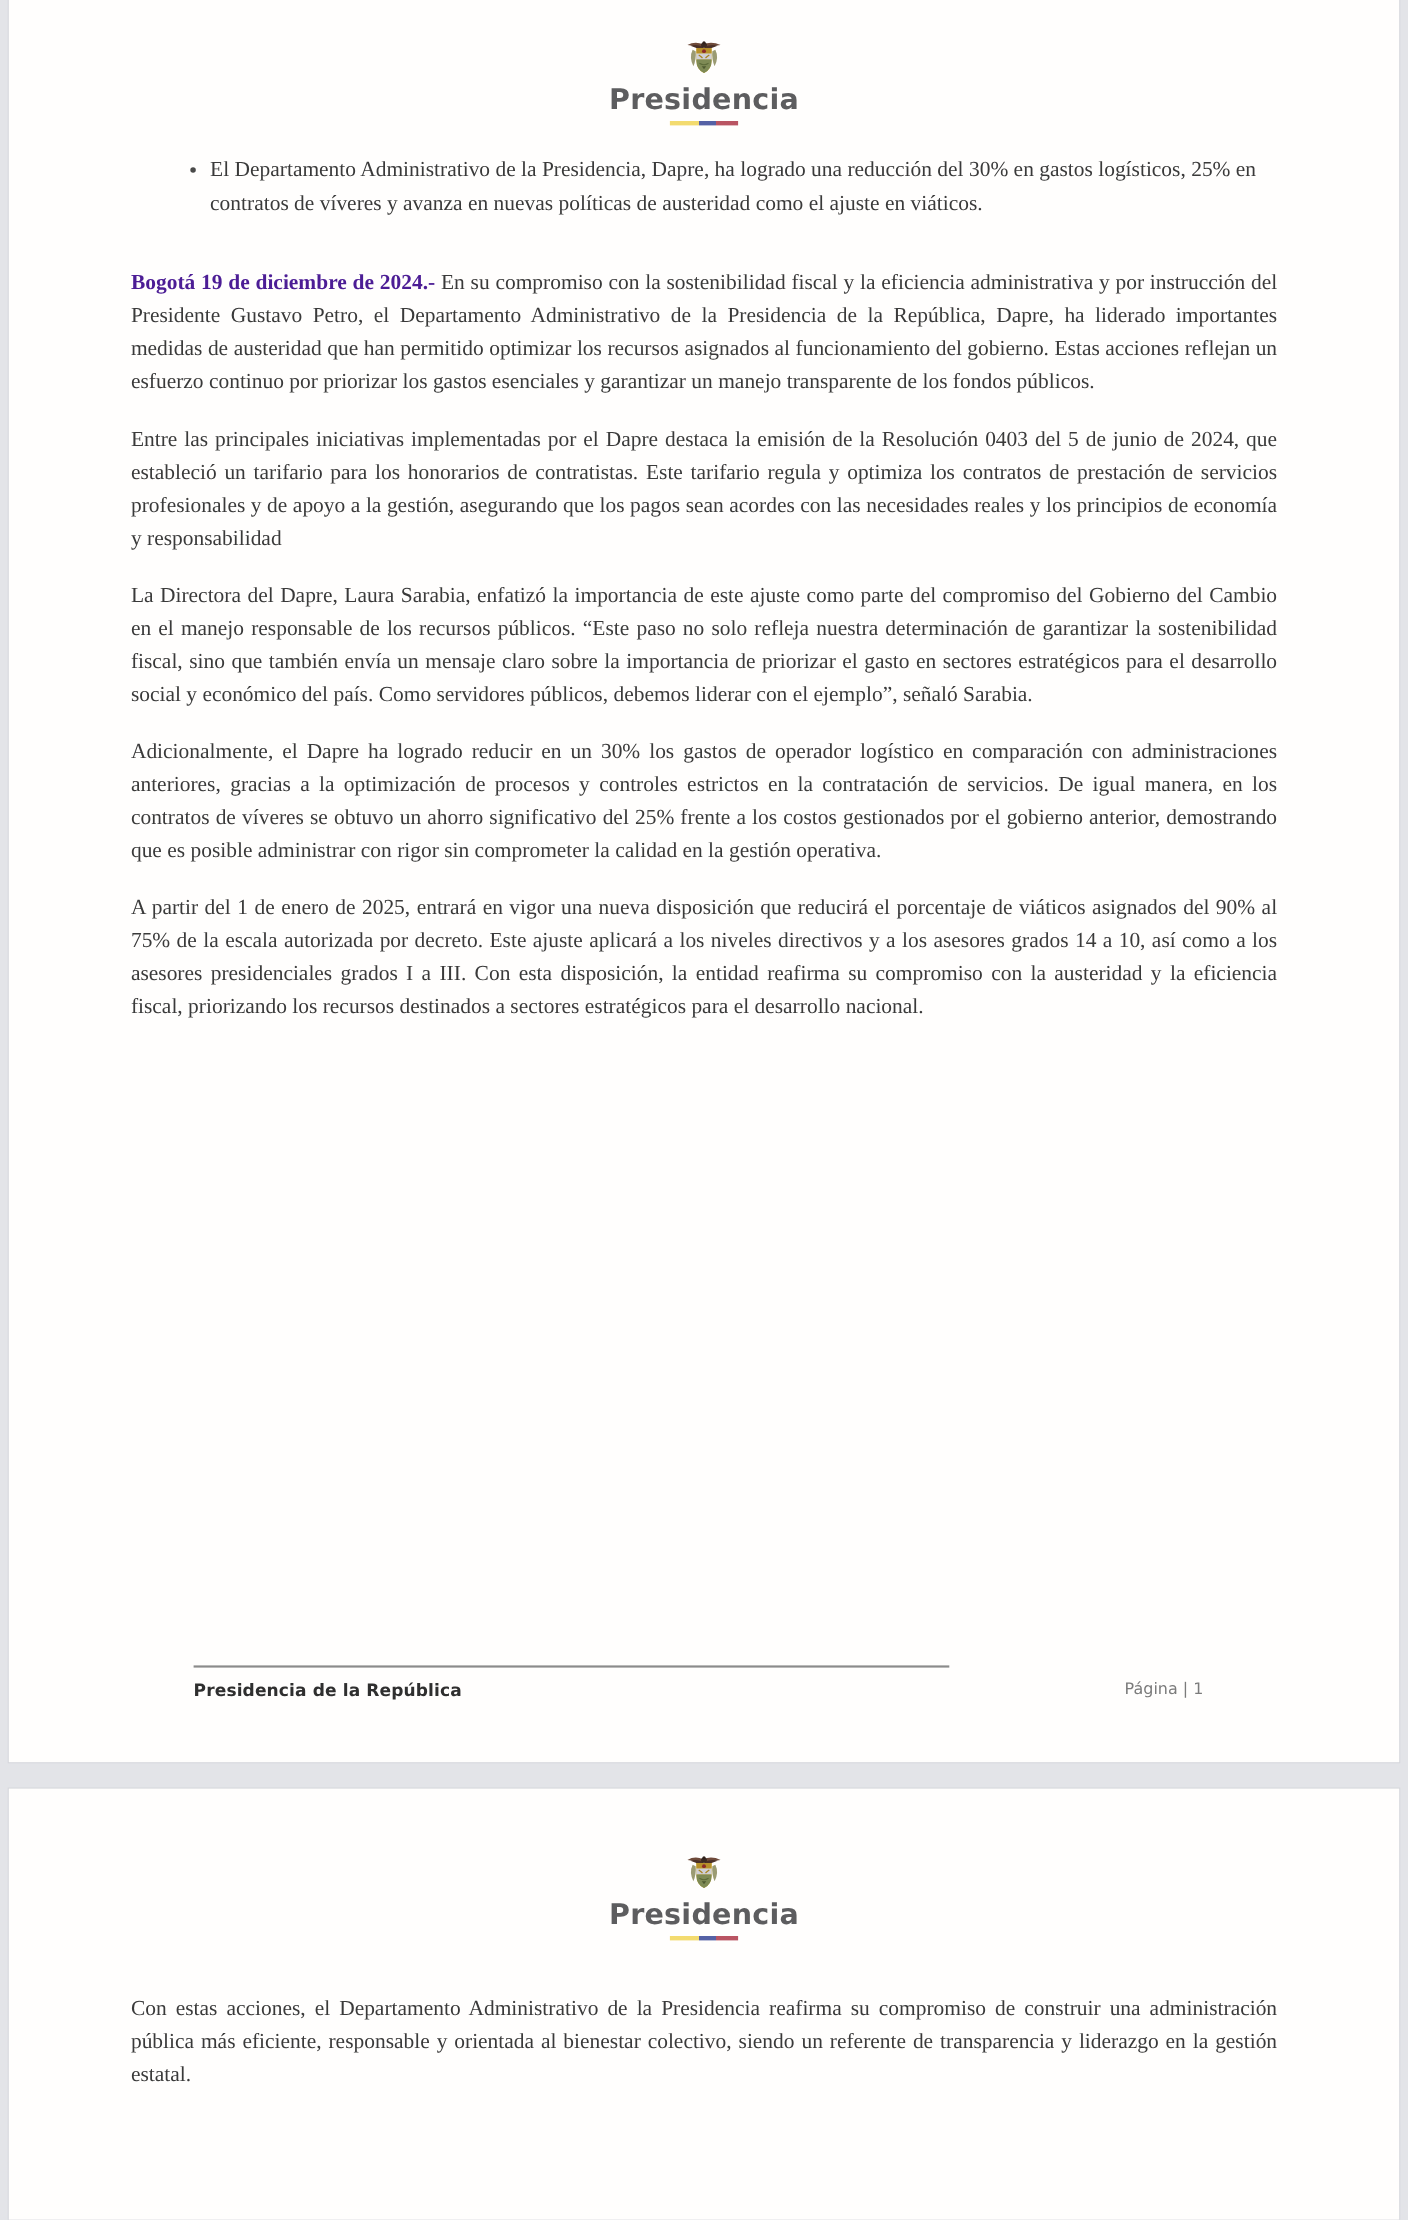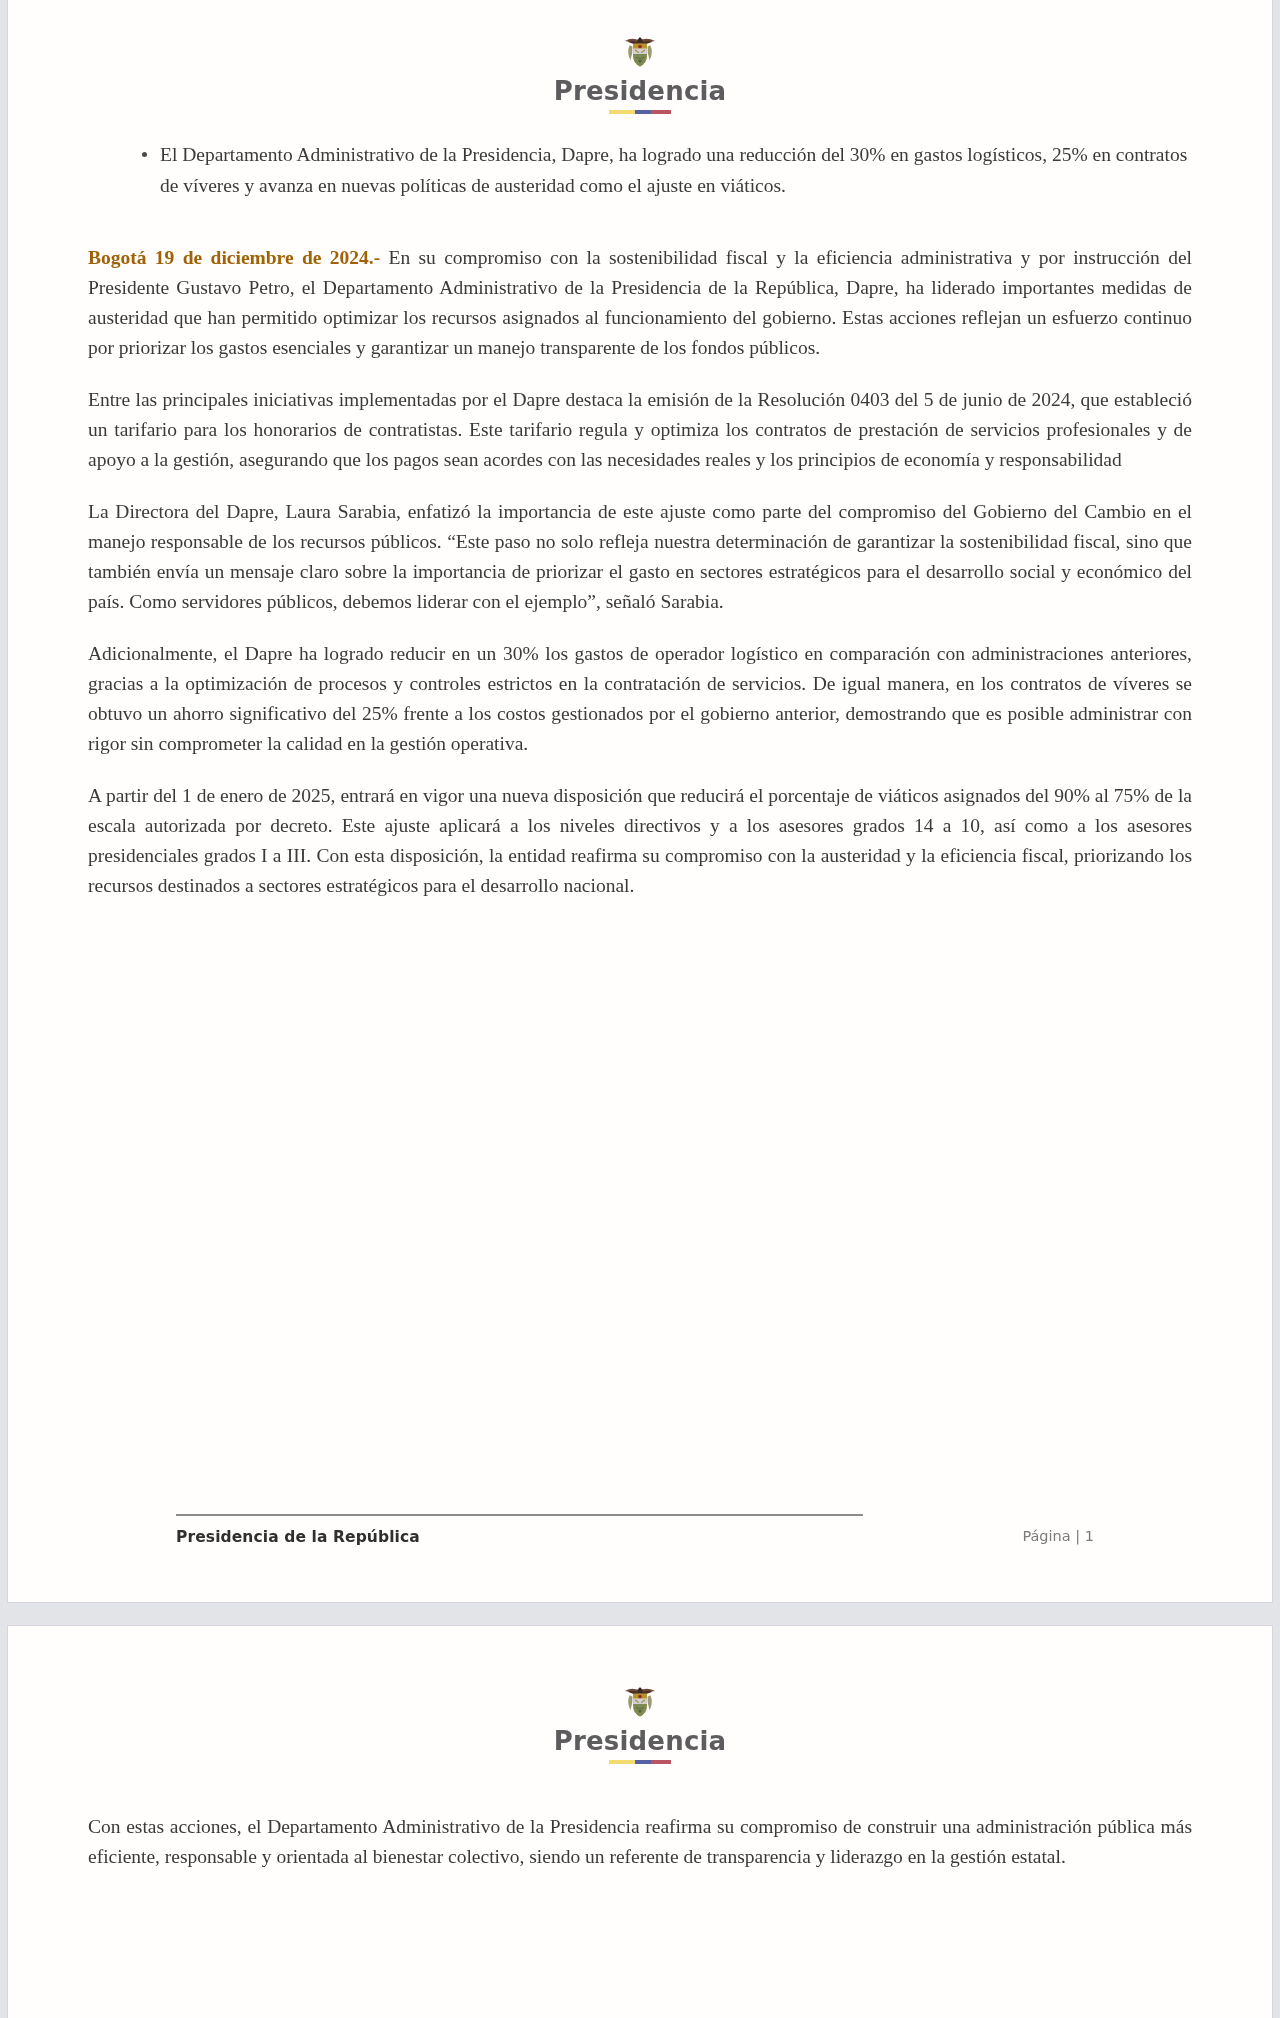--- a/index.html
+++ b/index.html
@@ -29,21 +29,21 @@
     background: #fffefd;
     box-shadow: 0 0 0 1px #d6d7dc;
     padding: 0 0 0 0;
     overflow: hidden;
   }
   .page-1 { height: 1602px; }
   .page-gap { width: 1280px; height: 24px; background: #e3e4e8; flex: 0 0 24px; }
   .page-2 { height: 392px; }
 
   .page-inner {
-    padding: 0 80px;
+    padding: 0 111px;
   }
 
   
   .doc-header {
     padding-top: 30px;
     display: flex;
     flex-direction: column;
     align-items: center;
   }
   .crest {
@@ -102,21 +102,21 @@
 
   p.body-par {
     margin: 22px 0 0 0;
     font-size: 19.5px;
     line-height: 1.54;
     color: #3a3a3a;
     text-align: justify;
     text-justify: inter-word;
   }
   p.body-par.first { margin-top: 42px; }
-  p.body-par b { color: #a16207; }
+  p.body-par b { color: #4c1d95; }
 
   
   .doc-footer {
     position: absolute;
     left: 168px;
     right: 168px;
     bottom: 52px;
   }
   .footer-rule {
     width: 74%;

